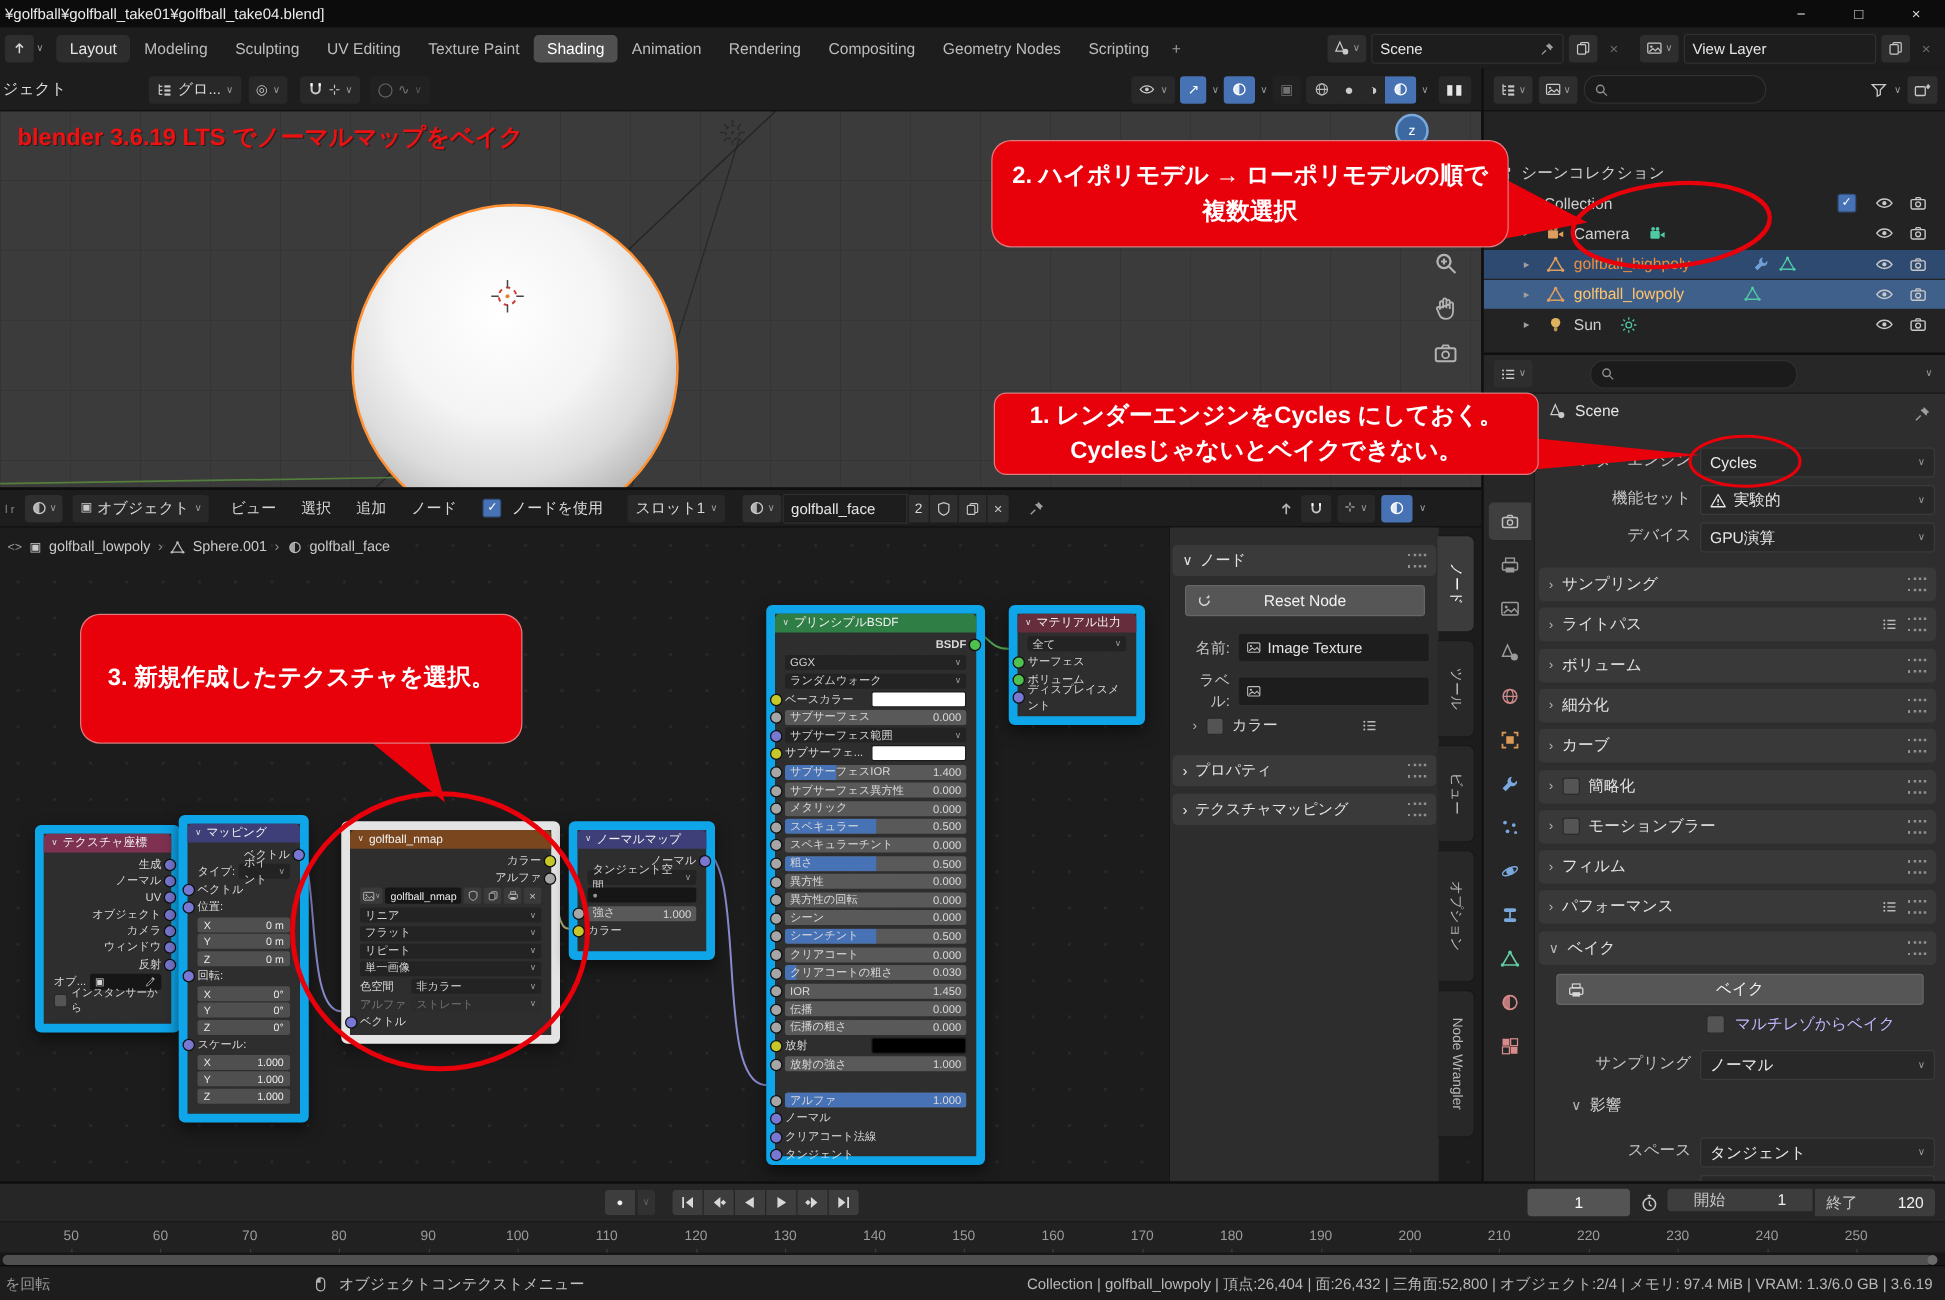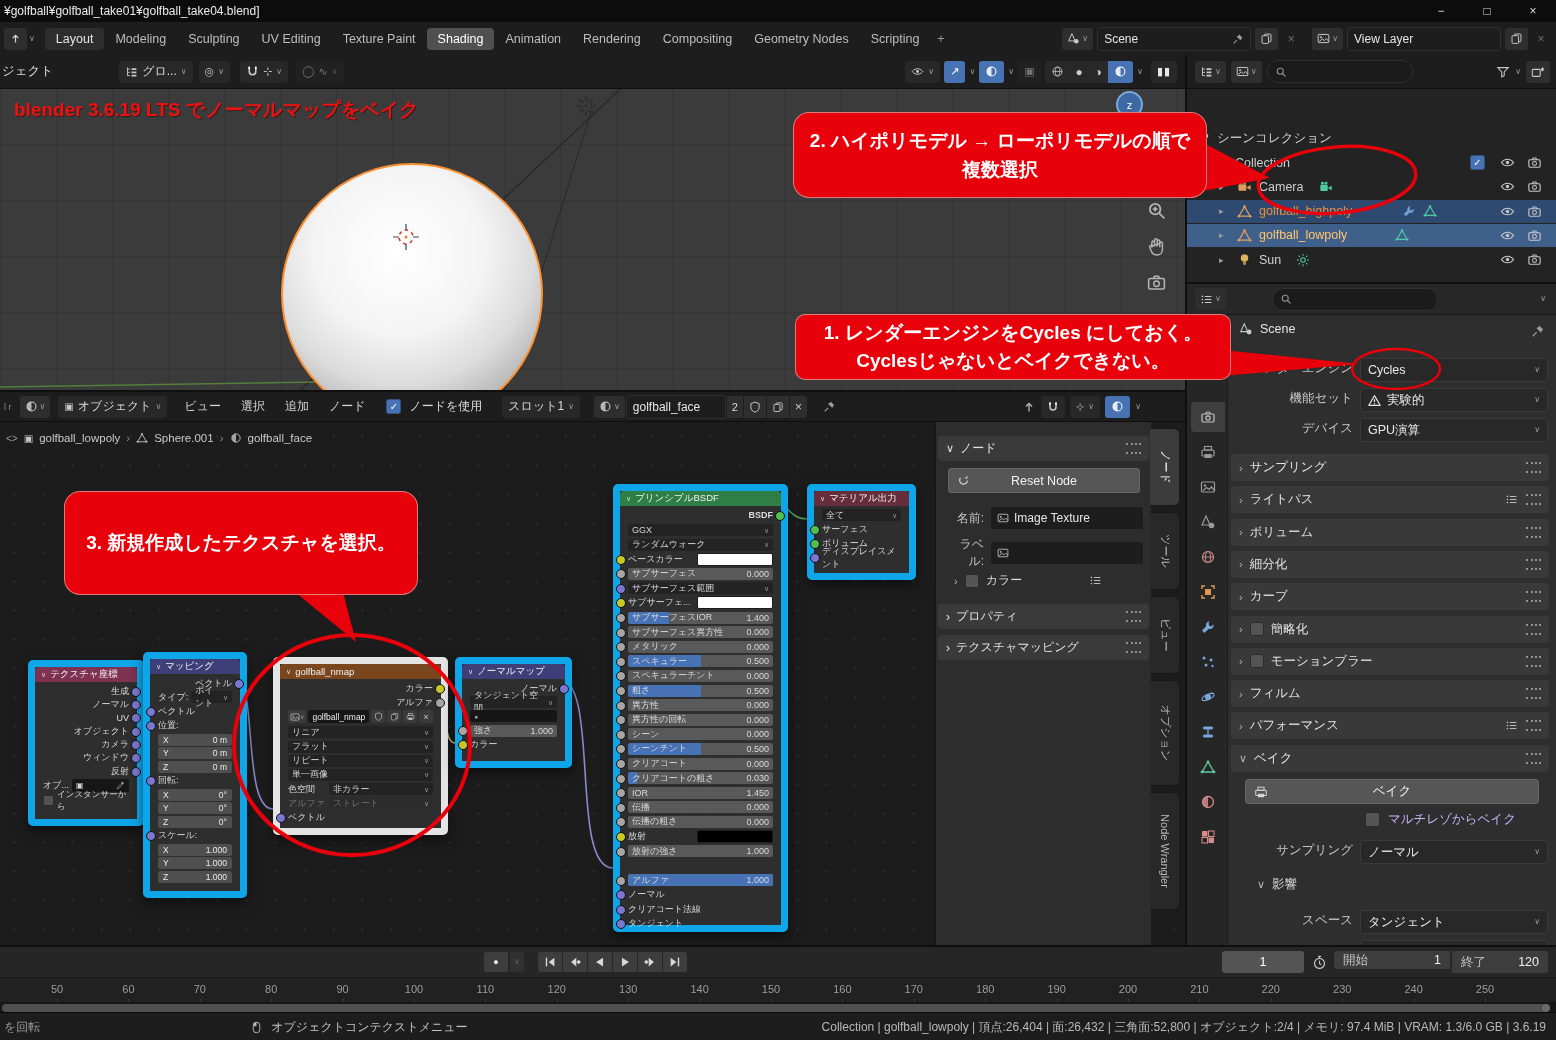--- a/index.html
+++ b/index.html
@@ -1530,21 +1530,21 @@
         </svg>
       </div>
   </div>
   <div style="position:absolute;left:1222px;top:4px;width:82px;height:22px;background:#545454;border-radius:3px;display:flex;align-items:center;justify-content:center;font-size:12.5px;color:#fff">
       <span>1</span>
     </div>
   <svg class="ic" width="15" height="15" viewBox="0 0 16 16" style="position:absolute;left:1312px;top:8px;color:#c4c4c4">
       <use href="#i-clock"></use>
     </svg>
   <div style="position:absolute;left:1334px;top:4px;display:flex;gap:2px">
-    <div style="width:116px;height:18px;background:#3d3d3d;border-radius:3px 0 0 3px;display:flex;align-items:center;padding:0 9px;box-sizing:border-box;font-size:12.5px">
+    <div style="width:116px;height:18px;background:#3d3d3d;border-radius:3px 0 0 3px;display:flex;align-items:center;padding:0 21px;box-sizing:border-box;font-size:12.5px">
       <span style="color:#c6c6c6">開始</span>
         <span style="margin-left:auto;color:#f0f0f0">1</span>
     </div>
     <div style="width:96px;height:22px;background:#3d3d3d;border-radius:0 3px 3px 0;display:flex;align-items:center;padding:0 9px;box-sizing:border-box;font-size:12.5px">
       <span style="color:#c6c6c6">終了</span>
         <span style="margin-left:auto;color:#f0f0f0">120</span>
     </div>
   </div>
   <div id="truler">
       <span class="tick" style="left: 57px;">50</span>

